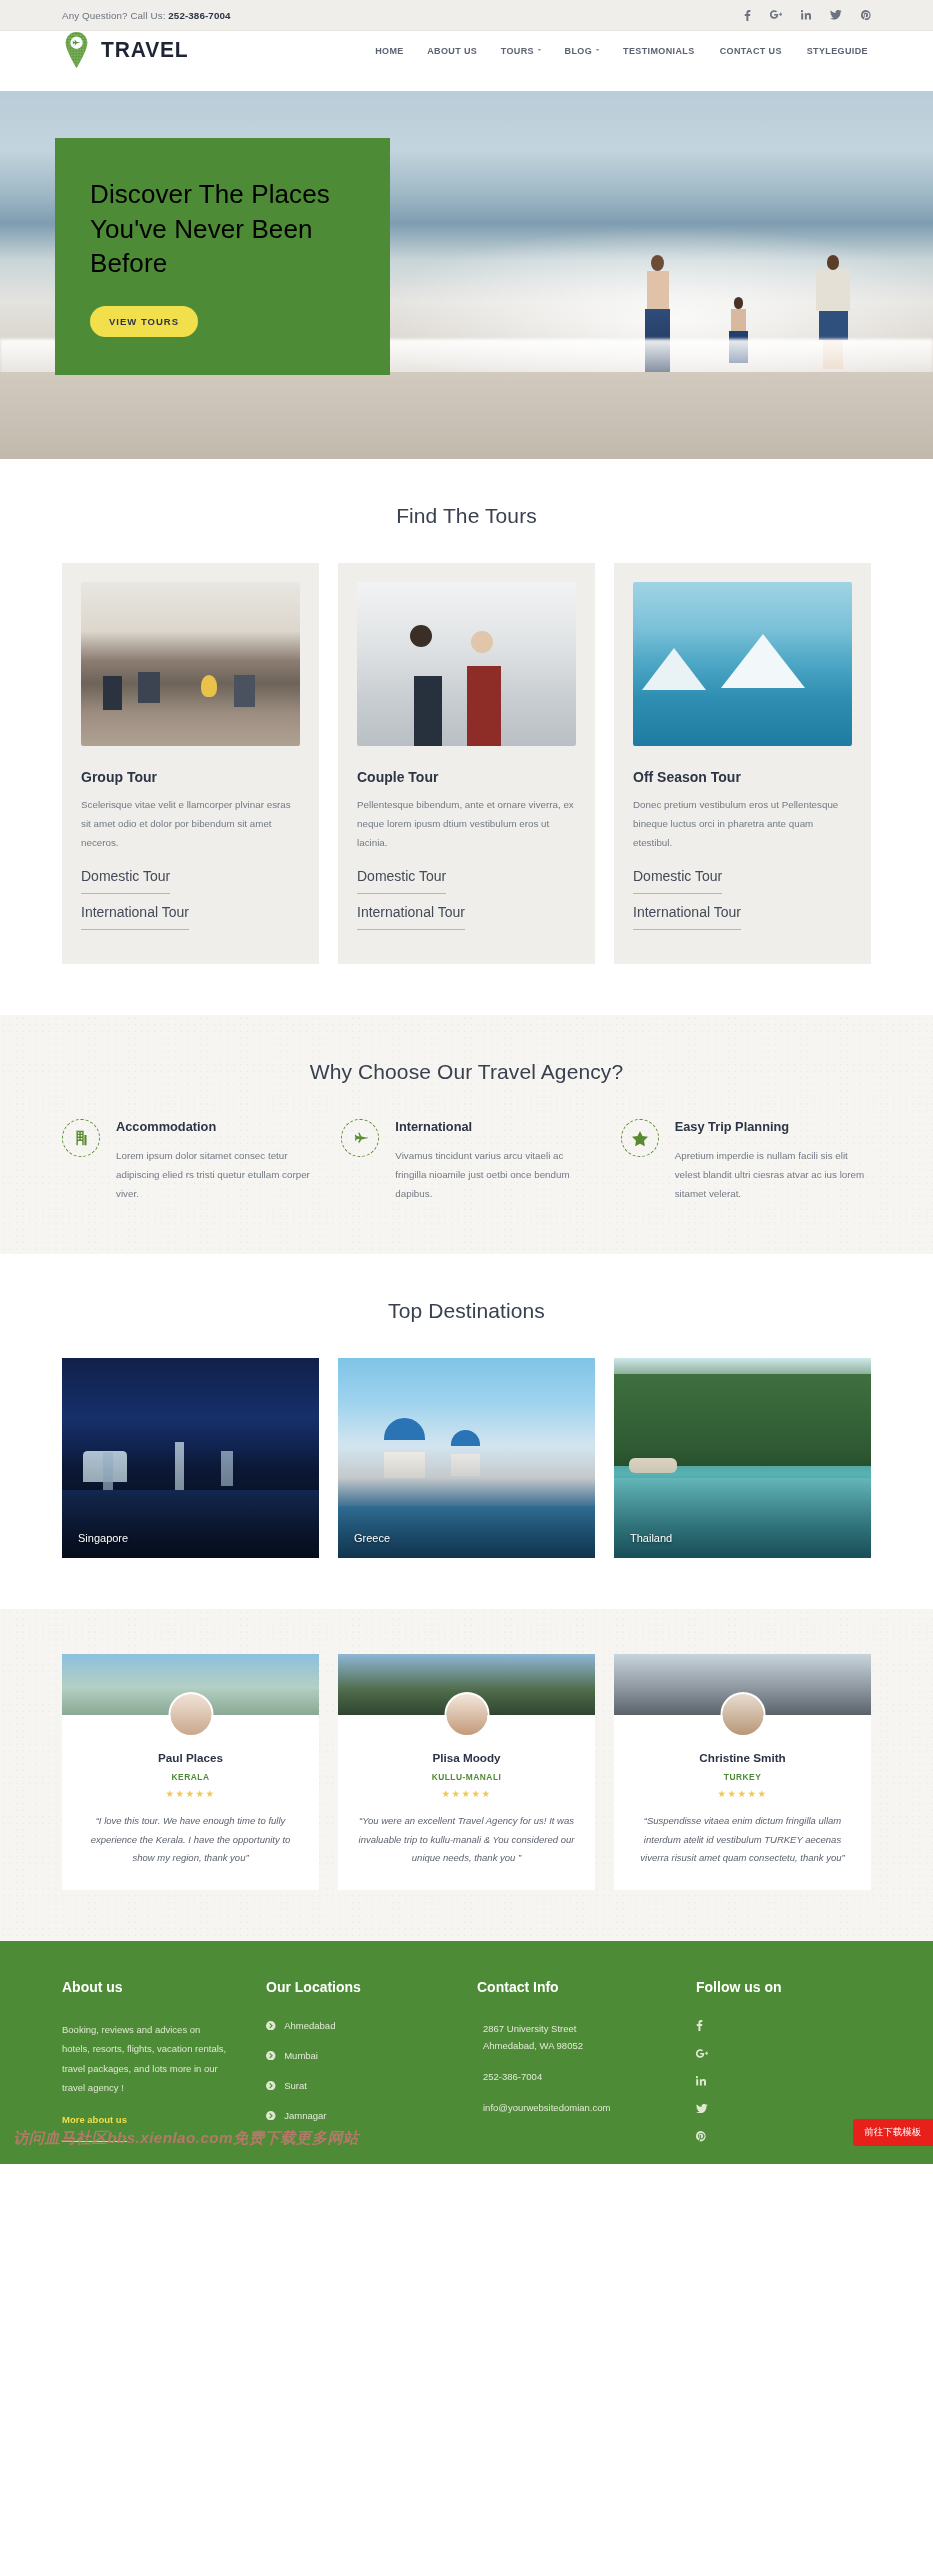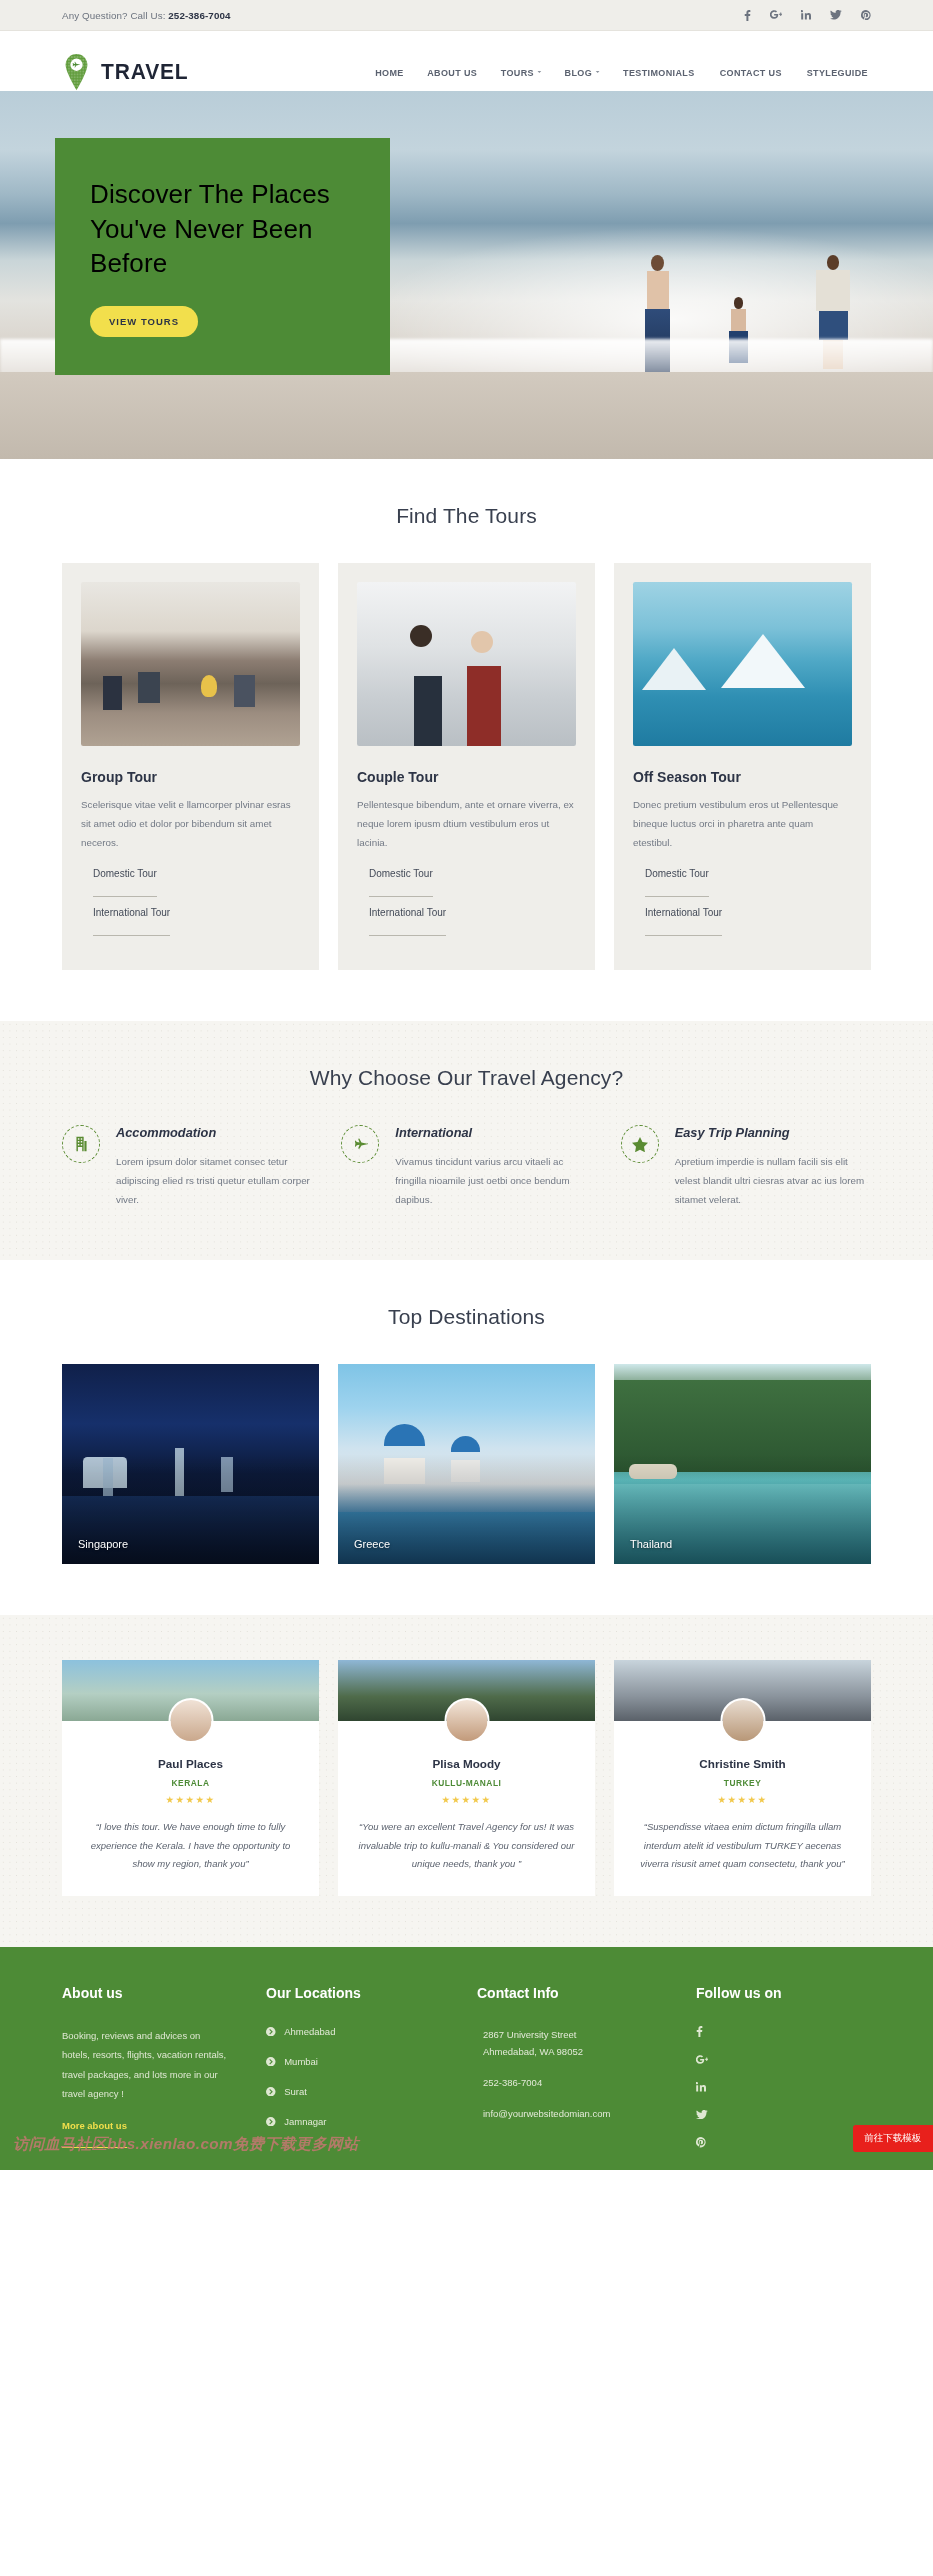--- a/index.html
+++ b/index.html
@@ -21,21 +21,21 @@
     border-bottom:0.7px solid #e5e3dd;
   }
   .topbar .container { display:flex; align-items:center; justify-content:space-between; }
   .topbar-phone { font-size:9.8px; color:#6c737f; letter-spacing:0.1px; }
   .topbar-phone b { color:#2d3446; font-weight:bold; letter-spacing:0.1px; }
   .topbar-social { display:flex; align-items:center; gap:19px; }
   .tsoc { color:#6c737f; font-size:9.5px; line-height:1; display:inline-flex; }
   .tsoc svg { display:block; fill:#6c737f; }
 
   
-  .header { background:#fff; height:60px; display:flex; align-items:flex-end; }
+  .header { background:#fff; height:60px; display:flex; align-items:flex-start; }
   .header .container { display:flex; align-items:center; justify-content:space-between; }
   .brand { display:flex; align-items:center; gap:9.5px; }
   .brand-mark { width:29px; height:38px; position:relative; display:block; }
   .brand-text {
     font-family:"Liberation Sans", sans-serif;
     font-size:22.6px; font-weight:bold;
     letter-spacing:0.9px; color:#1f2535;
     transform:scaleX(.93); transform-origin:left center;
   }
   .nav { display:flex; align-items:center; gap:19.7px; }
@@ -106,34 +106,34 @@
   
   .tours-grid { display:flex; gap:19px; }
   .tour-card { flex:1; background:#efeeea; padding:19px 19px 25px; }
   .tour-img {
     height:164px; border-radius:2.2px; overflow:hidden; position:relative;
   }
   .tour-name { font-size:14px; font-weight:bold; color:#2d3446; margin:23px 0 10.2px; }
   .tour-desc { font-size:9.8px; line-height:1.95; color:#737a86; }
   .tour-links { margin-top:16px; }
   .tour-link {
-    display:block; font-size:10px; color:#434a58; font-weight:normal;
+    display:block; font-size:14px; color:#434a58; font-weight:normal;
     text-decoration:none; border-bottom:0.7px solid #b9b7ae;
-    width:max-content; padding-bottom:17px; margin-bottom:9.5px; cursor:pointer;margin-left:12px;
+    width:max-content; padding-bottom:9px; margin-bottom:9.5px; cursor:pointer;
   }
 
   
   .features { display:flex; gap:29px; }
   .feature { flex:1; display:flex; gap:16px; align-items:flex-start; }
   .feat-ring {
     width:38px; height:38px; flex:0 0 38px; border-radius:50%;
     border:1.5px dashed #5a8b32; display:flex; align-items:center; justify-content:center;
   }
   .feat-ring svg { fill:#5a8b32; }
-  .feat-title { font-size:12.8px; font-weight:bold; color:#2d3446; margin-bottom:11.7px;font-style:italic; }
+  .feat-title { font-size:12.8px; font-weight:bold; color:#2d3446; margin-bottom:11.7px; }
   .feat-desc { font-size:9.8px; line-height:1.95; color:#737a86; }
 
   
   .dest-grid { display:flex; gap:19px; }
   .dest {
     flex:1; height:200px; position:relative; overflow:hidden; cursor:pointer;
   }
   .dest-label {
     position:absolute; left:16px; bottom:14.6px; color:#fff;
     font-size:11px; font-weight:normal; text-shadow:0 0.7px 2.2px rgba(0,0,0,.5);

